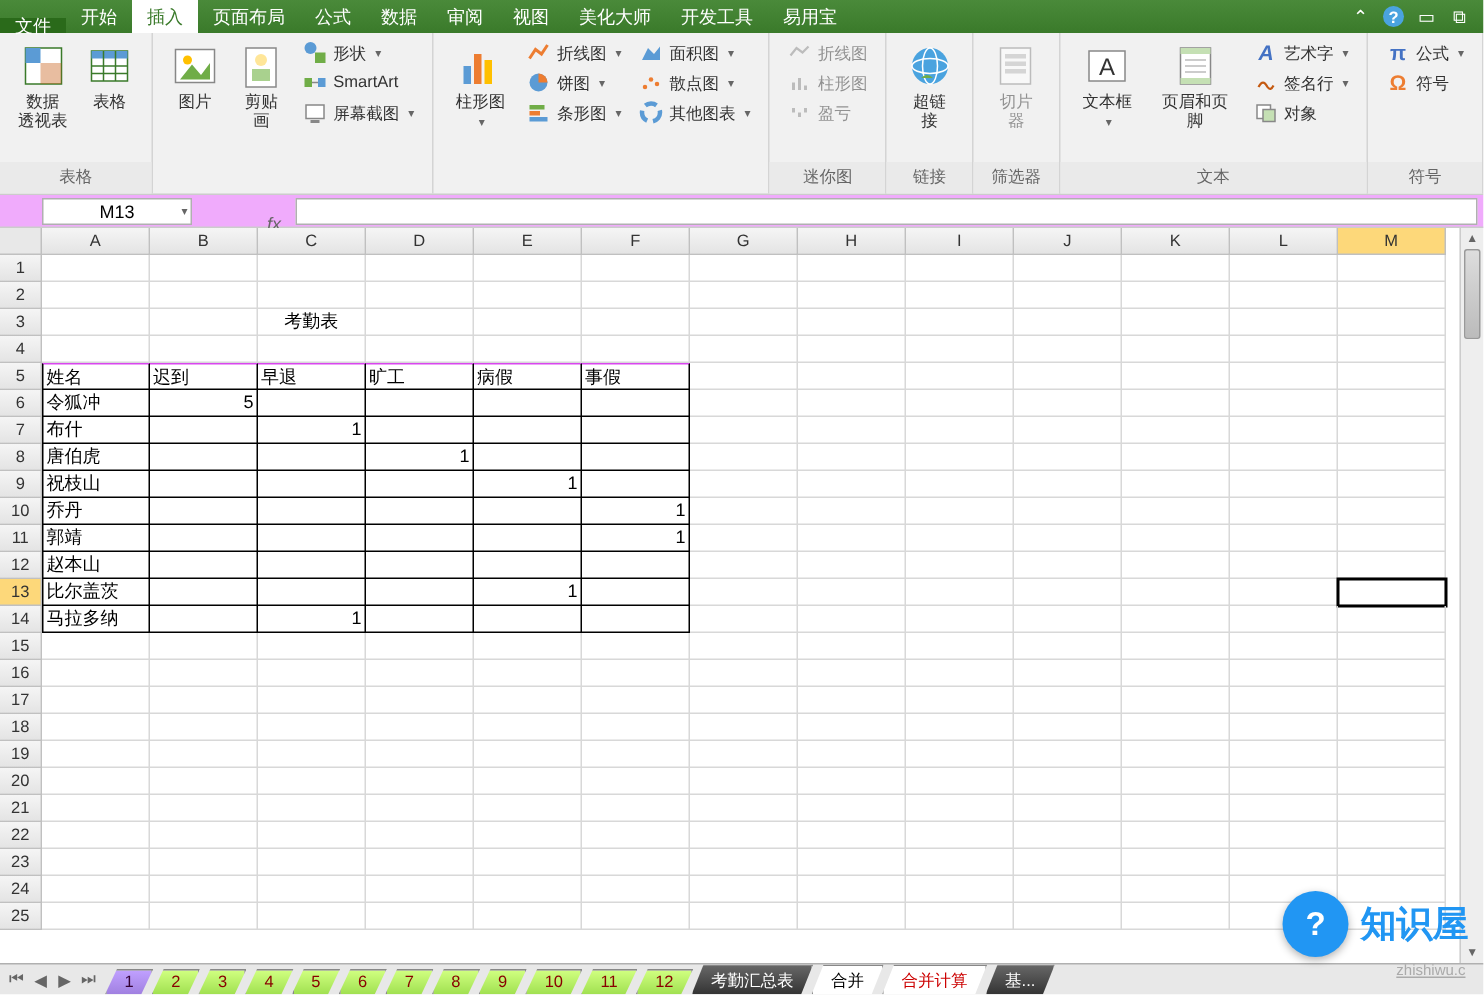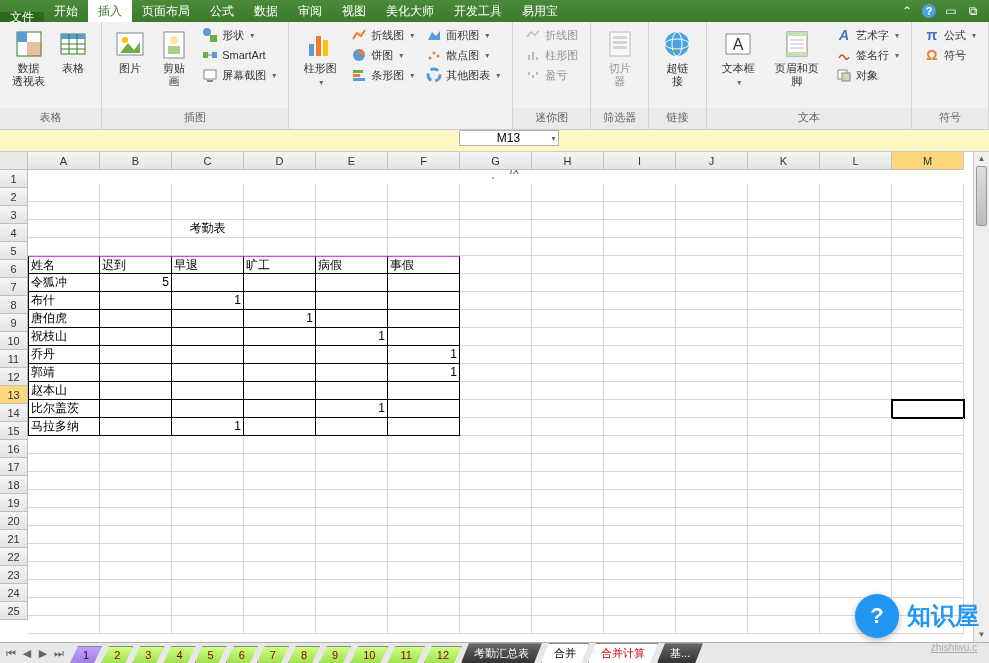--- a/index.html
+++ b/index.html
@@ -21,36 +21,36 @@
 .ribbon-group .group-label { text-align: center; font-size: 11px; color: #666; padding: 2px 0 4px; background: #eaeaea; }
 .big-btn { display: flex; flex-direction: column; align-items: center; justify-content: center; padding: 2px 6px; cursor: pointer; }
 .big-btn .icon { width: 32px; height: 32px; margin-bottom: 2px; display: flex; align-items: center; justify-content: center; }
 .big-btn .label { font-size: 11px; color: #333; text-align: center; line-height: 13px; }
 .small-btn-col { display: flex; flex-direction: column; gap: 2px; padding: 0 4px; }
 .small-btn { display: flex; align-items: center; gap: 4px; font-size: 11px; color: #333; cursor: pointer; padding: 1px 2px; white-space: nowrap; }
 .small-btn .icon { width: 16px; height: 16px; display: flex; align-items: center; justify-content: center; }
 .caret { font-size: 8px; color: #666; margin-left: 2px; }
 
 
-.formula-row { height: 22px; background: #fef9c3; border-bottom: 1px solid #ccc; display: flex; align-items: center; flex-direction: column; }
+.formula-row { height: 22px; background: #f0abfc; border-bottom: 1px solid #ccc; display: flex; align-items: center; }
 .namebox { width: 100px; height: 18px; background: #fff; border: 1px solid #b0b0b0; margin-left: 28px; text-align: center; font-size: 12px; display: flex; align-items: center; justify-content: center; position: relative; }
 .namebox .dd { position: absolute; right: 2px; font-size: 8px; color: #666; }
 .fx-label { margin: 17px 10px 0 50px; font-style: italic; color: #666; font-size: 12px; }
 .formula-input { flex: 1; height: 18px; background: #fff; border: 1px solid #b0b0b0; margin-right: 4px; }
 
 
 .grid-wrap { position: relative; height: 490px; overflow: hidden; }
 .corner { position: absolute; left: 0; top: 0; width: 28px; height: 18px; background: #e8e8e8; border-right: 1px solid #c0c0c0; border-bottom: 1px solid #c0c0c0; }
 .col-headers { position: absolute; left: 28px; top: 0; height: 18px; display: flex; }
 .col-header { width: 72px; background: linear-gradient(#f5f5f5, #e4e4e4); border-right: 1px solid #c0c0c0; border-bottom: 1px solid #c0c0c0; text-align: center; font-size: 11px; color: #333; line-height: 18px; }
 .col-header.active { background: #fdd87a; }
 .row-headers { position: absolute; left: 0; top: 18px; width: 28px; }
 .row-header { height: 18px; background: linear-gradient(#f5f5f5, #e4e4e4); border-right: 1px solid #c0c0c0; border-bottom: 1px solid #c0c0c0; text-align: center; font-size: 11px; color: #333; line-height: 18px; }
 .row-header.active { background: #fdd87a; }
-.cells { position: absolute; left: 28px; top: 32px; border-radius: 32px; }
+.cells { position: absolute; left: 28px; top: 18px; border-radius: 32px; }
 .cell-row { display: flex; }
 .cell { width: 72px; height: 18px; border-right: 1px solid #d8d8d8; border-bottom: 1px solid #d8d8d8; font-size: 12px; padding: 0 2px; line-height: 17px; overflow: hidden; white-space: nowrap; }
 .cell.bordered { border-right: 1px solid #000; border-bottom: 1px solid #000; }
 .cell.bordered-top { border-top: 1px solid #d946ef; }
 .cell.bordered-left { border-left: 1px solid #000; }
 .cell.num { text-align: right; }
 .cell.active { outline: 2px solid #000; outline-offset: -1px; }
 .title-cell { text-align: center; }
 
 
@@ -186,21 +186,20 @@
               <svg width="16" height="16">
                 <rect x="2" y="3" width="12" height="9" fill="#fff" stroke="#888"></rect>
                 <rect x="5" y="13" width="6" height="2" fill="#888"></rect>
               </svg>
             </span>
             <span>屏幕截图</span>
             <span class="caret">▾</span>
           </div>
       </div>
     </div>
-    <div class="group-label">插图</div>
   </div>
 
   <div class="ribbon-group">
     <div class="group-body">
       <div class="big-btn">
         <div class="icon">
             <svg width="32" height="32">
               <rect x="5" y="16" width="5" height="12" fill="#5b9bd5"></rect>
               <rect x="12" y="8" width="5" height="20" fill="#ed7d31"></rect>
               <rect x="19" y="12" width="5" height="16" fill="#ffc000"></rect>
@@ -301,54 +300,54 @@
                 <rect x="3" y="5" width="2" height="3" fill="#888"></rect>
                 <rect x="7" y="8" width="2" height="3" fill="#888"></rect>
                 <rect x="11" y="5" width="2" height="3" fill="#888"></rect>
               </svg>
             </span>
             <span>盈亏</span>
           </div>
       </div>
     </div>
     <div class="group-label">迷你图</div>
+  </div>
+
+  <div class="ribbon-group">
+    <div class="group-body">
+      <div class="big-btn">
+        <div class="icon">
+            <svg width="32" height="32">
+              <circle cx="16" cy="16" r="12" fill="#4aa3df"></circle>
+              <ellipse cx="16" cy="16" rx="12" ry="5" fill="none" stroke="#fff"></ellipse>
+              <ellipse cx="16" cy="16" rx="5" ry="12" fill="none" stroke="#fff"></ellipse>
+              <path d="M10 24 Q14 20 18 24" fill="#70ad47"></path>
+            </svg>
+          </div>
+        <div class="label">超链接</div>
+      </div>
+    </div>
+    <div class="group-label">链接</div>
   </div>
 
   <div class="ribbon-group">
     <div class="group-body">
       <div class="big-btn" style="opacity:0.5">
         <div class="icon">
             <svg width="32" height="32">
               <rect x="6" y="4" width="20" height="24" fill="#fff" stroke="#888"></rect>
               <rect x="9" y="8" width="14" height="3" fill="#bbb"></rect>
               <rect x="9" y="13" width="14" height="3" fill="#bbb"></rect>
               <rect x="9" y="18" width="14" height="3" fill="#bbb"></rect>
             </svg>
           </div>
         <div class="label">切片器</div>
       </div>
     </div>
     <div class="group-label">筛选器</div>
-  </div>
-
-  <div class="ribbon-group">
-    <div class="group-body">
-      <div class="big-btn">
-        <div class="icon">
-            <svg width="32" height="32">
-              <circle cx="16" cy="16" r="12" fill="#4aa3df"></circle>
-              <ellipse cx="16" cy="16" rx="12" ry="5" fill="none" stroke="#fff"></ellipse>
-              <ellipse cx="16" cy="16" rx="5" ry="12" fill="none" stroke="#fff"></ellipse>
-              <path d="M10 24 Q14 20 18 24" fill="#70ad47"></path>
-            </svg>
-          </div>
-        <div class="label">超链接</div>
-      </div>
-    </div>
-    <div class="group-label">链接</div>
   </div>
 
   <div class="ribbon-group">
     <div class="group-body">
       <div class="big-btn">
         <div class="icon">
             <svg width="32" height="32">
               <rect x="4" y="6" width="24" height="20" fill="#fff" stroke="#888"></rect>
               <text x="16" y="22" text-anchor="middle" font-size="16" fill="#333">A</text>
             </svg>

